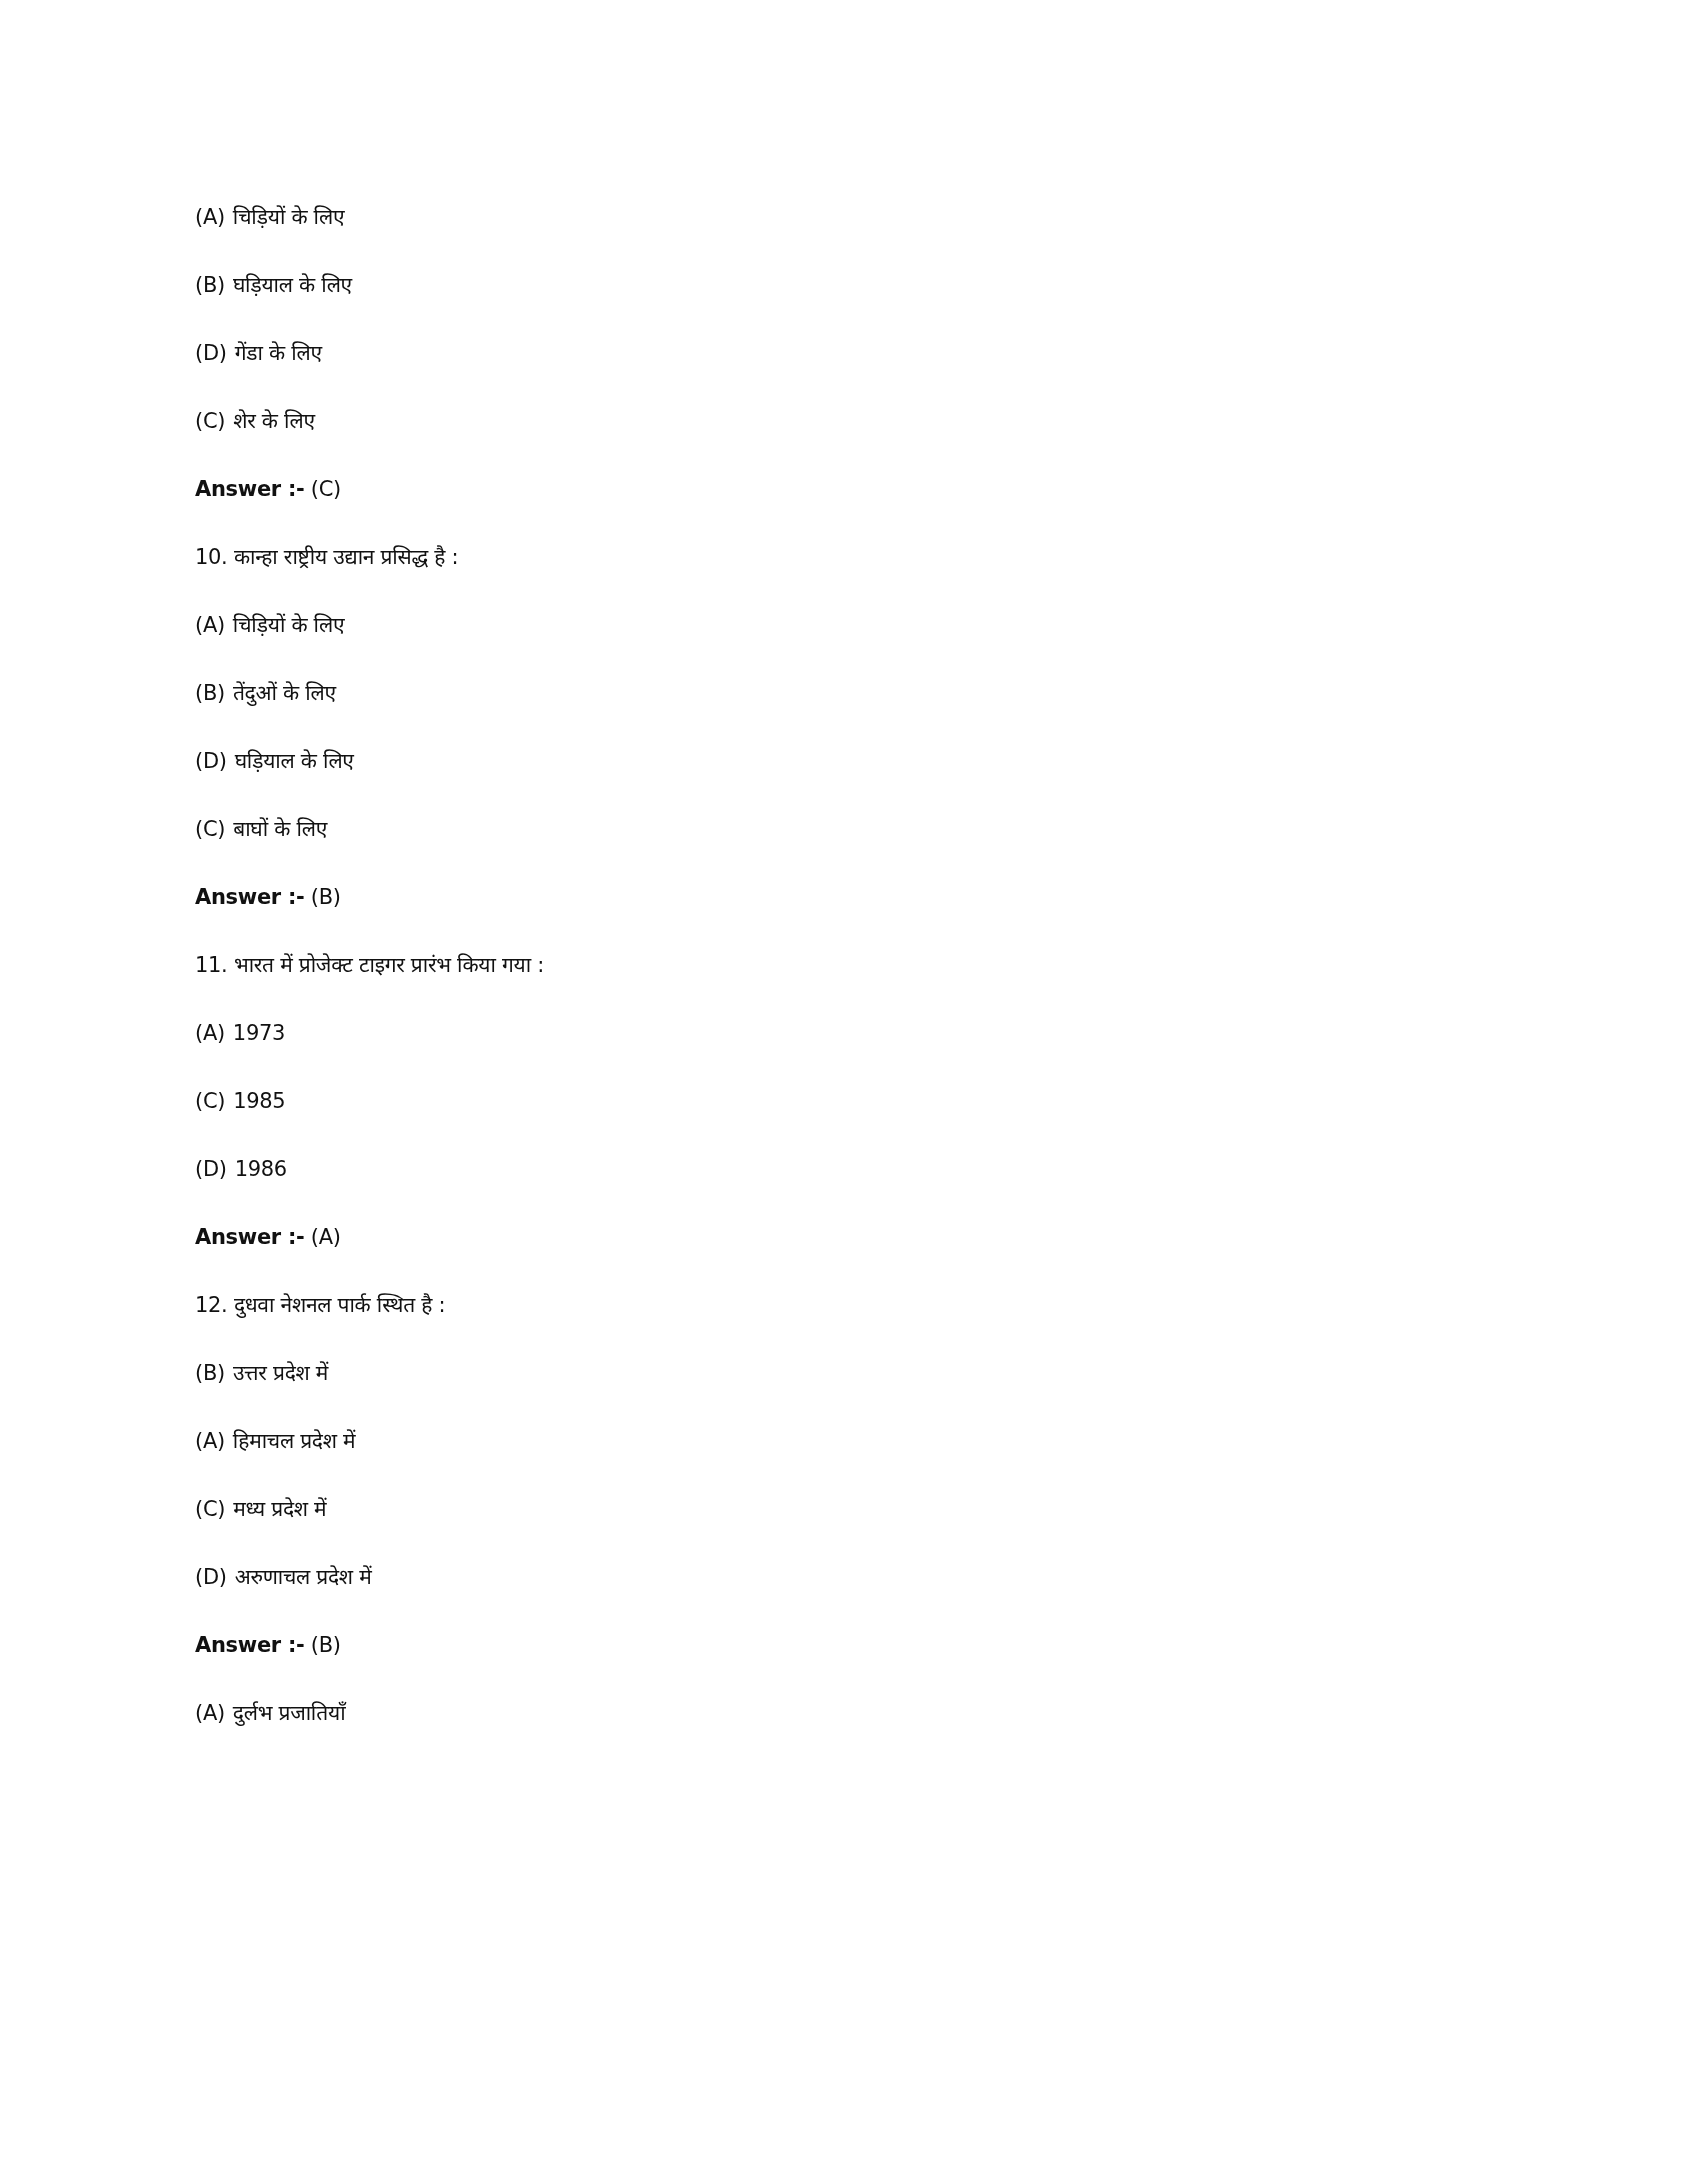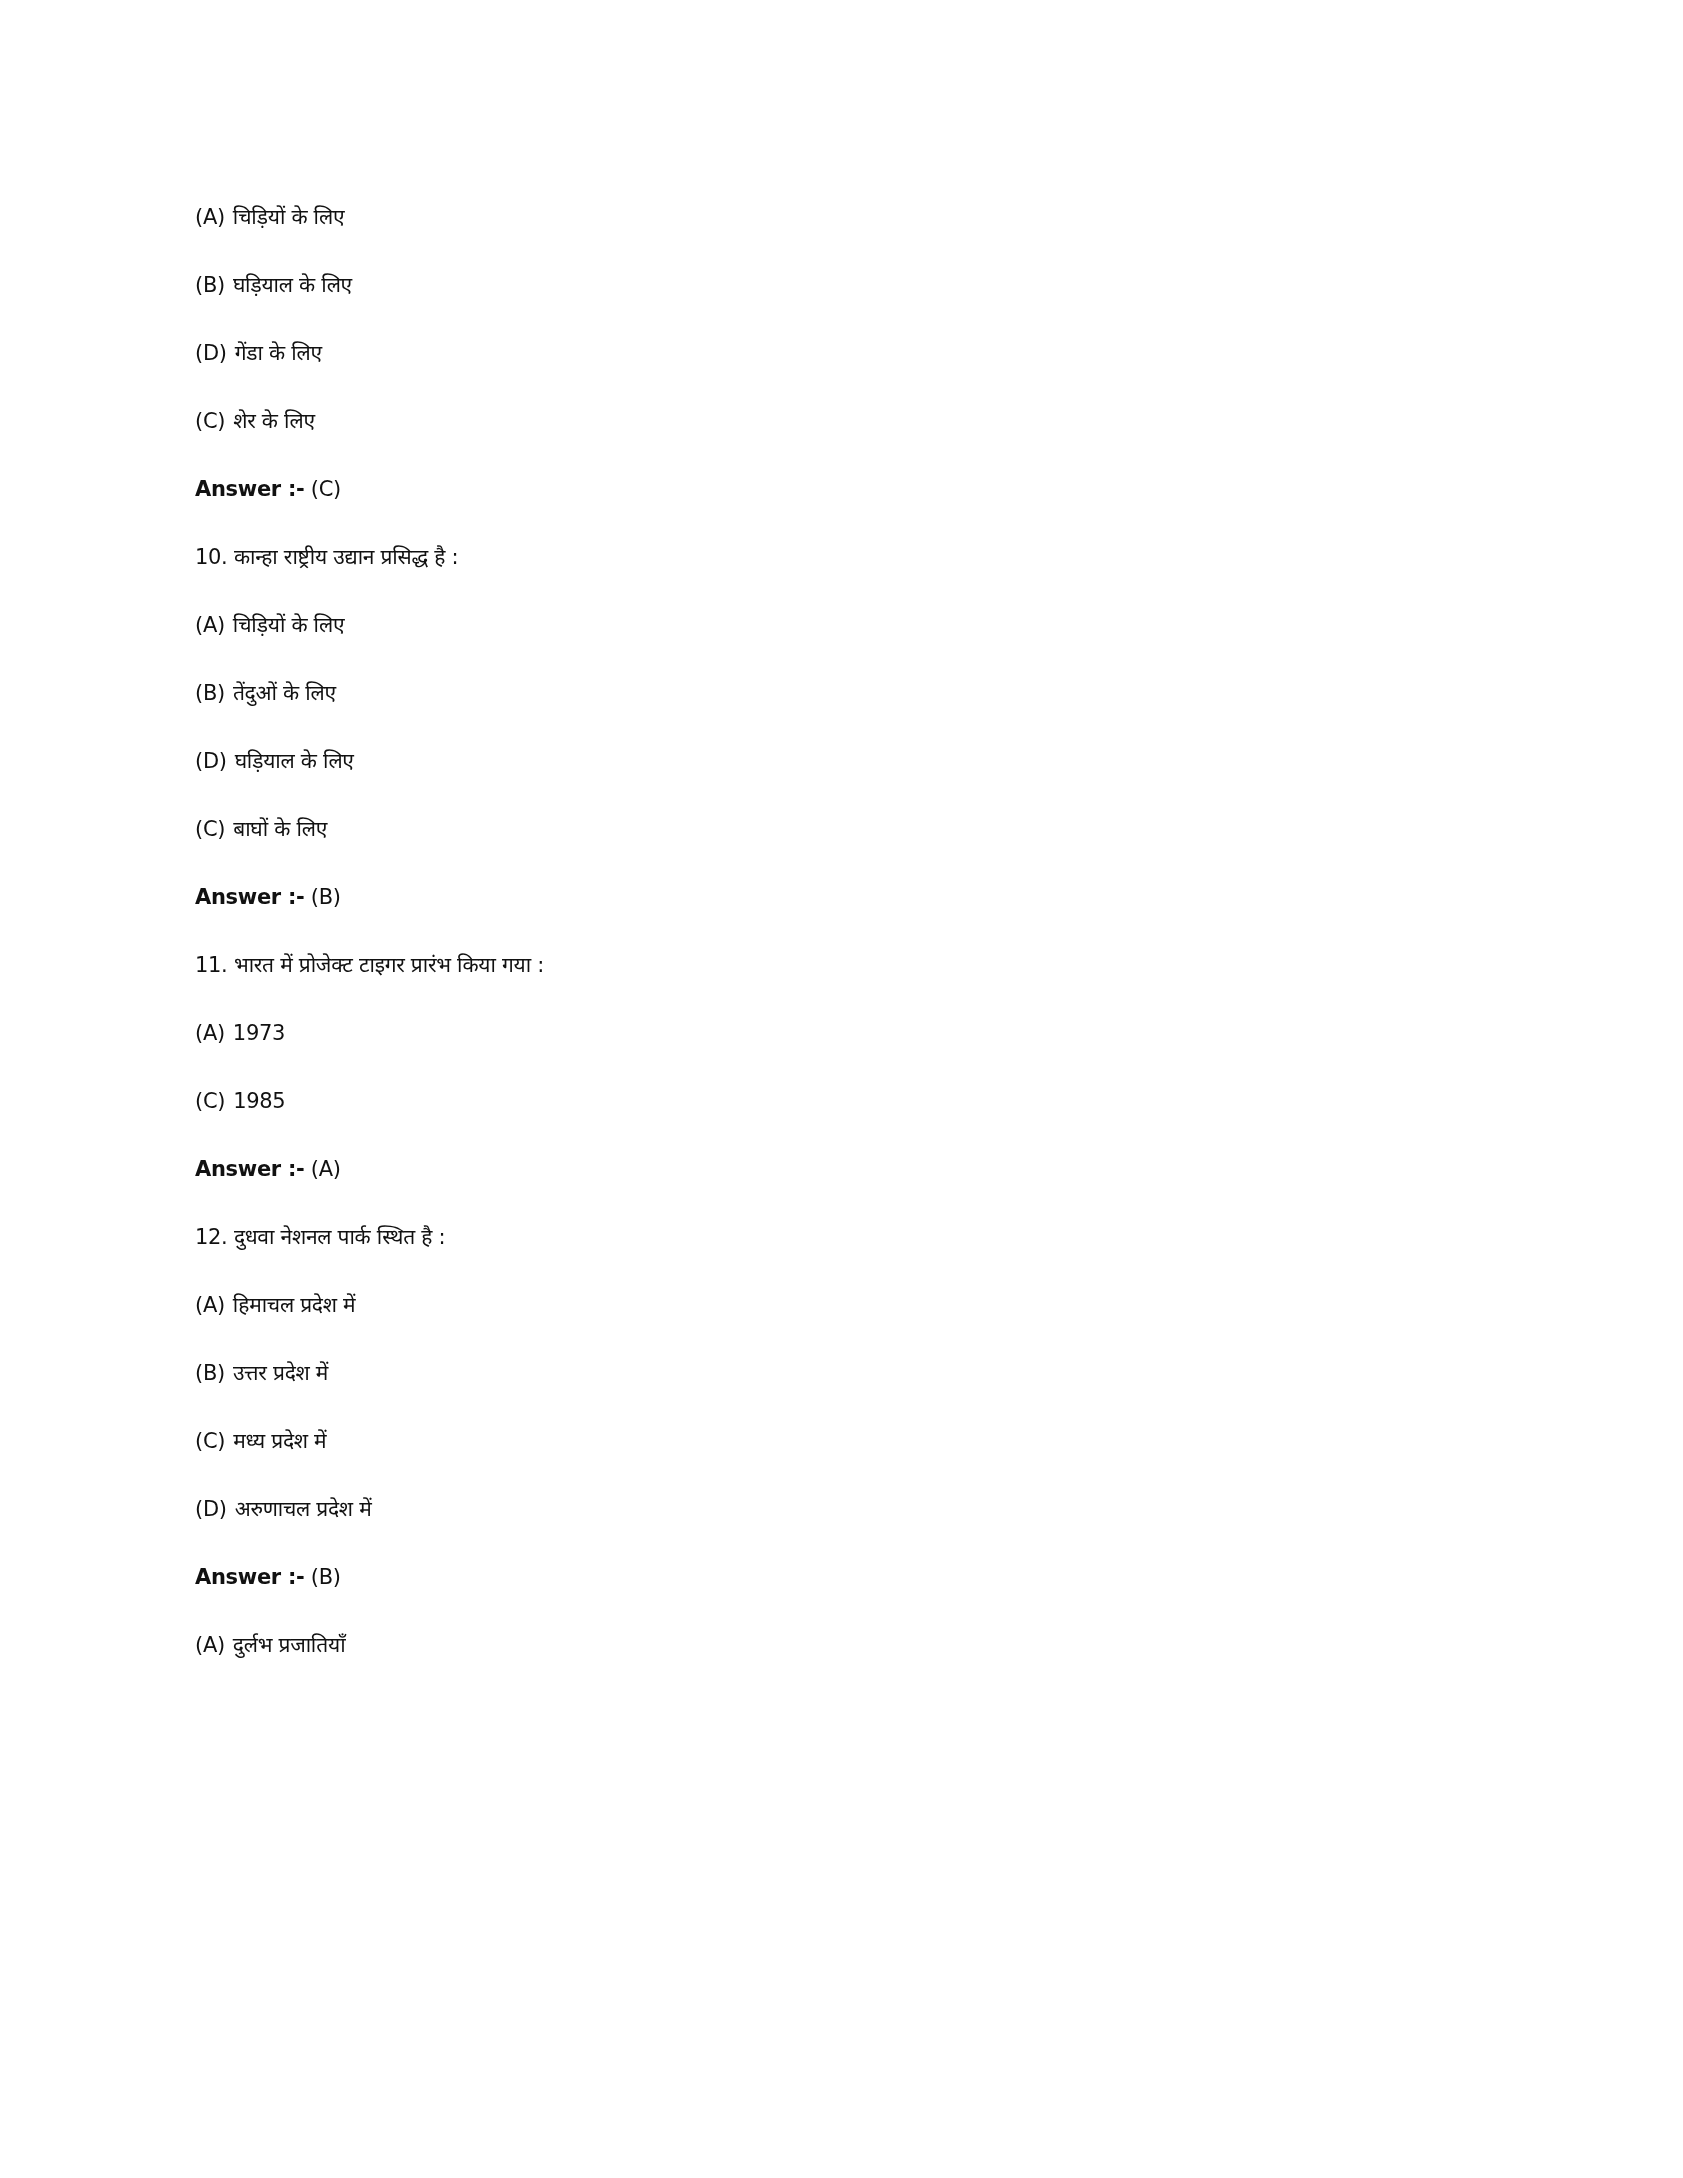--- a/index.html
+++ b/index.html
@@ -24,25 +24,26 @@
   <div class="line"><span>10.</span> <span>कान्हा राष्ट्रीय उद्यान प्रसिद्ध है :</span></div>
   <div class="line"><span class="opt-letter">(A)</span><span>चिड़ियों के लिए</span></div>
   <div class="line"><span class="opt-letter">(B)</span><span>तेंदुओं के लिए</span></div>
   <div class="line"><span class="opt-letter">(D)</span><span>घड़ियाल के लिए</span></div>
   <div class="line"><span class="opt-letter">(C)</span><span>बाघों के लिए</span></div>
   <div class="line"><span class="answer-label">Answer :-</span> <span>(B)</span></div>
 
   <div class="line"><span>11.</span> <span>भारत में प्रोजेक्ट टाइगर प्रारंभ किया गया :</span></div>
   <div class="line"><span class="opt-letter">(A)</span><span>1973</span></div>
   <div class="line"><span class="opt-letter">(C)</span><span>1985</span></div>
+  <div class="line"><span class="opt-letter">(D)</span><span>1986</span></div>
   <div class="line"><span class="answer-label">Answer :-</span> <span>(A)</span></div>
 
   <div class="line"><span>12.</span> <span>दुधवा नेशनल पार्क स्थित है :</span></div>
+  <div class="line"><span class="opt-letter">(B)</span><span>उत्तर प्रदेश में</span></div>
   <div class="line"><span class="opt-letter">(A)</span><span>हिमाचल प्रदेश में</span></div>
-  <div class="line"><span class="opt-letter">(B)</span><span>उत्तर प्रदेश में</span></div>
   <div class="line"><span class="opt-letter">(C)</span><span>मध्य प्रदेश में</span></div>
   <div class="line"><span class="opt-letter">(D)</span><span>अरुणाचल प्रदेश में</span></div>
   <div class="line"><span class="answer-label">Answer :-</span> <span>(B)</span></div>
 
   <div class="line"><span class="opt-letter">(A)</span><span>दुर्लभ प्रजातियाँ</span></div>
 
 </div>
 
 
 </body></html>

